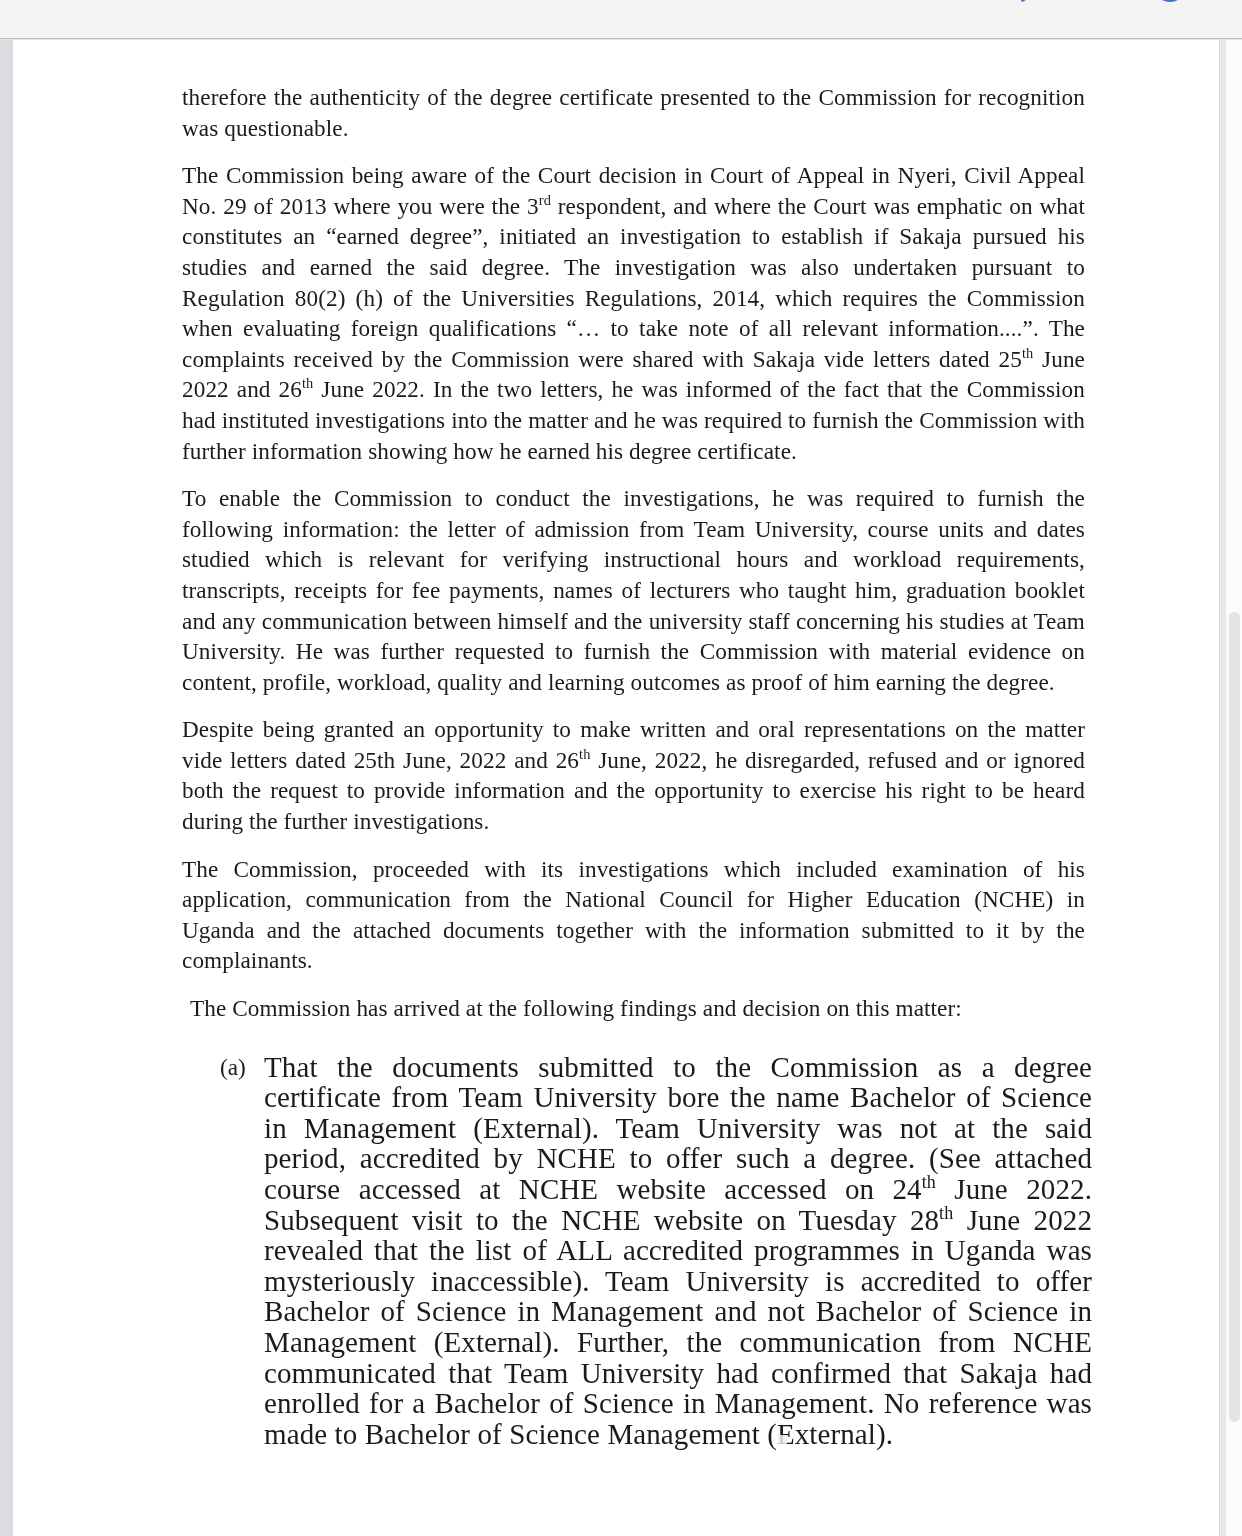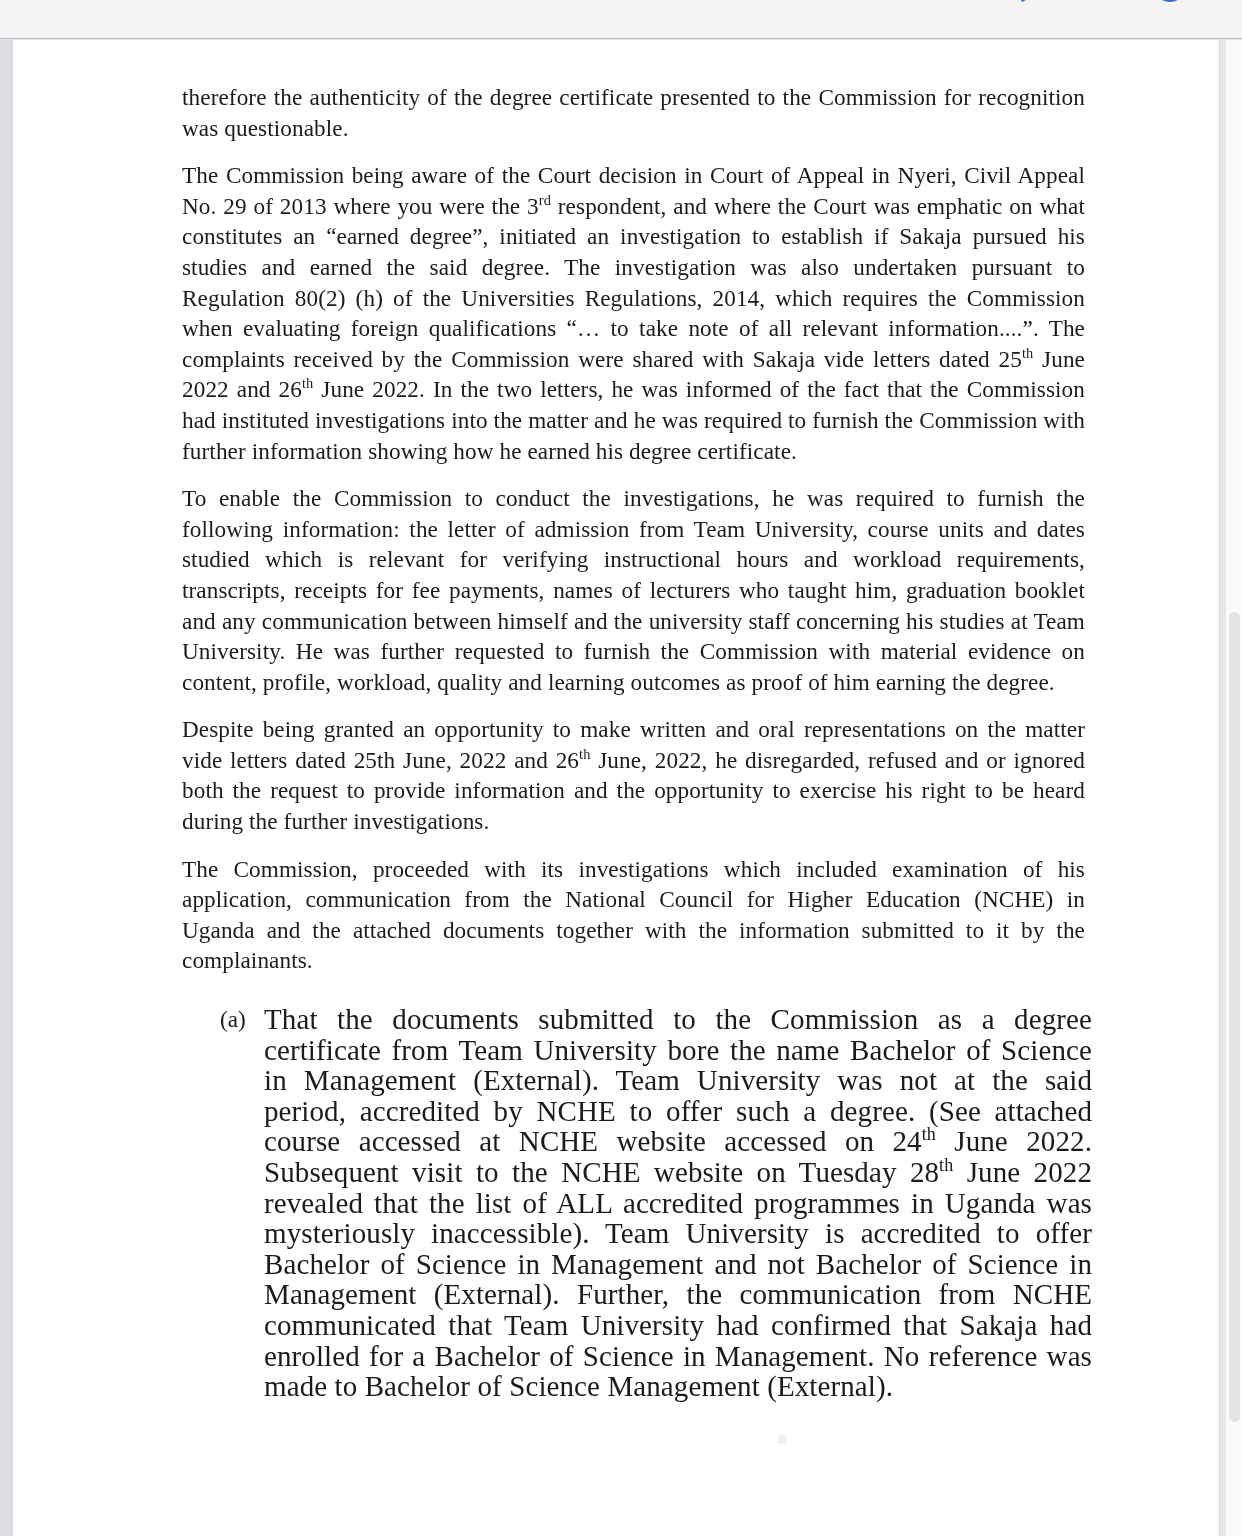--- a/index.html
+++ b/index.html
@@ -169,20 +169,21 @@
 <div class="left-gutter"></div>
 
 <div class="page-sheet">
   <div class="doc-body">
     <div id="paragraph-list">
         <p class="para">therefore the authenticity of the degree certificate presented to the Commission for recognition was questionable.</p>
         <p class="para">The Commission being aware of the Court decision in Court of Appeal in Nyeri, Civil Appeal No. 29 of 2013 where you were the 3<sup>rd</sup> respondent, and where the Court was emphatic on what constitutes an “earned degree”, initiated an investigation to establish if Sakaja pursued his studies and earned the said degree. The investigation was also undertaken pursuant to Regulation 80(2) (h) of the Universities Regulations, 2014, which requires the Commission when evaluating foreign qualifications “… to take note of all relevant information....”. The complaints received by the Commission were shared with Sakaja vide letters dated 25<sup>th</sup> June 2022 and 26<sup>th</sup> June 2022. In the two letters, he was informed of the fact that the Commission had instituted investigations into the matter and he was required to furnish the Commission with further information showing how he earned his degree certificate.</p>
         <p class="para">To enable the Commission to conduct the investigations, he was required to furnish the following information: the letter of admission from Team University, course units and dates studied which is relevant for verifying instructional hours and workload requirements, transcripts, receipts for fee payments, names of lecturers who taught him, graduation booklet and any communication between himself and the university staff concerning his studies at Team University.  He was further requested to furnish the Commission with material evidence on content, profile, workload, quality and learning outcomes as proof of him earning the degree.</p>
         <p class="para">Despite being granted an opportunity to make written and oral representations on the matter vide letters dated 25th June, 2022 and 26<sup>th</sup> June, 2022, he disregarded, refused and or ignored both the request to provide information and the opportunity to exercise his right to be heard during the further investigations.</p>
         <p class="para">The Commission, proceeded with its investigations which included examination of his application, communication from the National Council for Higher Education (NCHE) in Uganda and the attached documents together with the information submitted to it by the complainants.</p>
+        <p class="para indent-lead">The Commission has arrived at the following findings and decision on this matter:</p>
       </div>
     <div class="list-block" id="lettered-list">
         <div class="list-item">
           <div class="list-marker">(a)</div>
           <div class="list-text">That the documents submitted to the Commission as a degree certificate from Team University bore the name Bachelor of Science in Management (External). Team University was not at the said period, accredited by NCHE to offer such a degree. (See attached course accessed at NCHE website accessed on 24<sup>th</sup> June 2022. Subsequent visit to the NCHE website on Tuesday 28<sup>th</sup> June 2022 revealed that the list of ALL accredited programmes in Uganda was mysteriously inaccessible). Team University is accredited to offer Bachelor of Science in Management and not Bachelor of Science in Management (External). Further, the communication from NCHE communicated that Team University had confirmed that Sakaja had enrolled for a Bachelor of Science in Management. No reference was made to Bachelor of Science Management (External).</div>
         </div>
       </div>
   </div>
   <div class="page-artifact"></div>
 </div>

